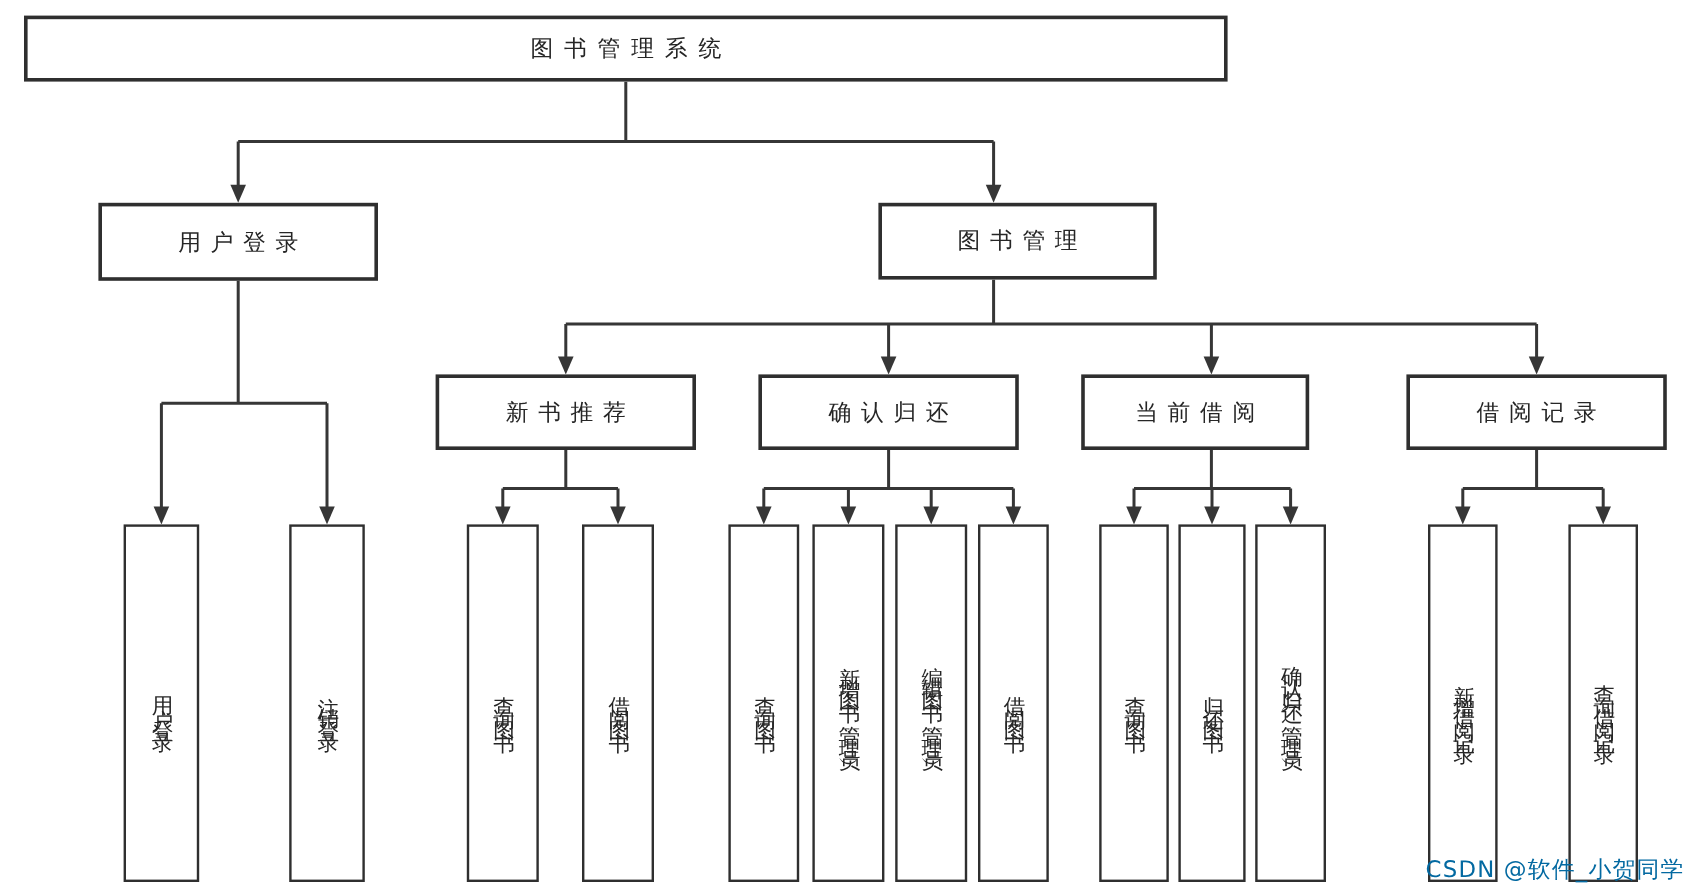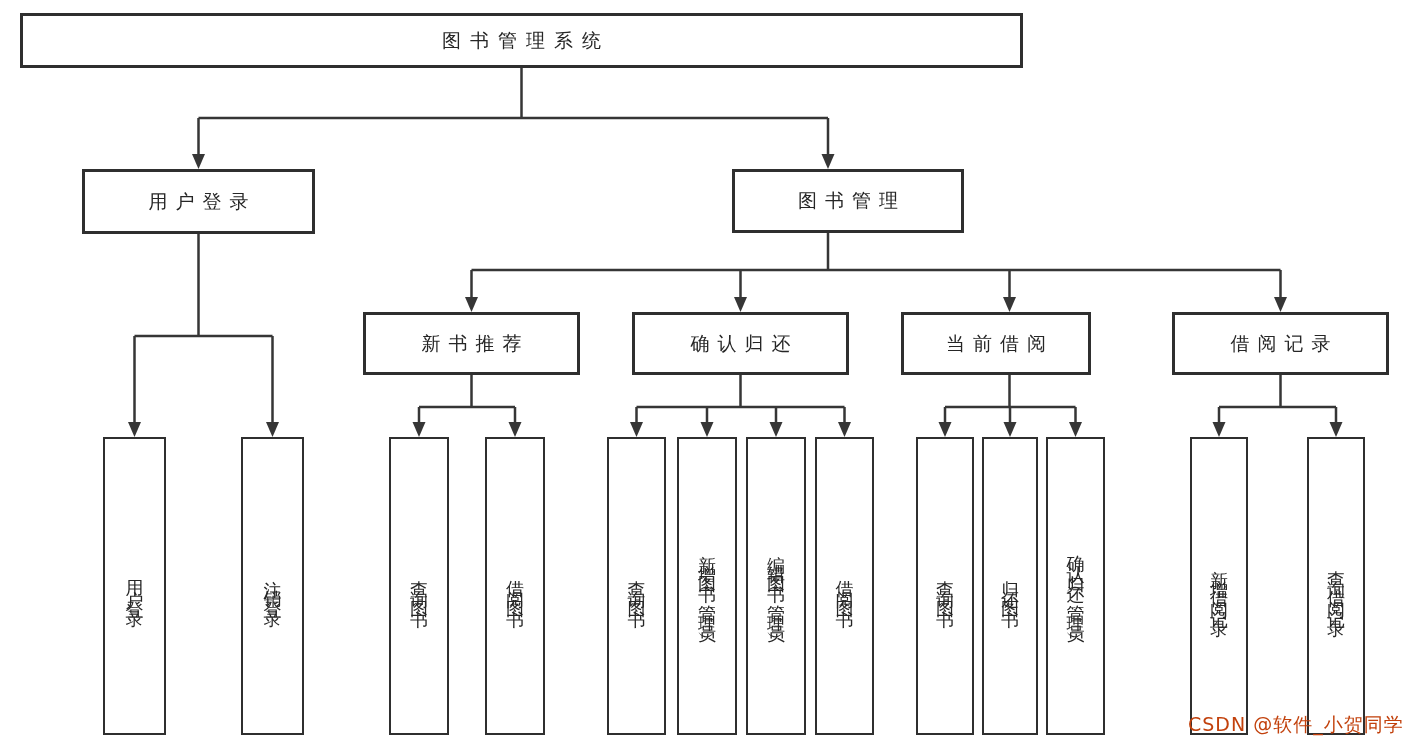--- a/index.html
+++ b/index.html
@@ -31,21 +31,21 @@
     font-size:18px;
     letter-spacing:10px;
     line-height:1;
     color:#262626;
   }
   #watermark{
     position:absolute;
     left:1188px;top:712px;
     font-size:19px;
     letter-spacing:1px;
-    color:#c2410c;
+    color:#0369a1;
   }
 </style>
 </head>
 <body>
 
 <div id="canvas">
 
   <svg id="connector-svg" viewBox="0 0 1405 747" xmlns="http://www.w3.org/2000/svg" aria-hidden="true">
     <path fill="none" stroke="#363636" stroke-width="2.5" d="M521.5 68 V118 M198.5 118 H828 M198.5 118 V156 M828 118 V156
          M198.5 233 V336 M134.5 336 H272.5 M134.5 336 V424 M272.5 336 V424

